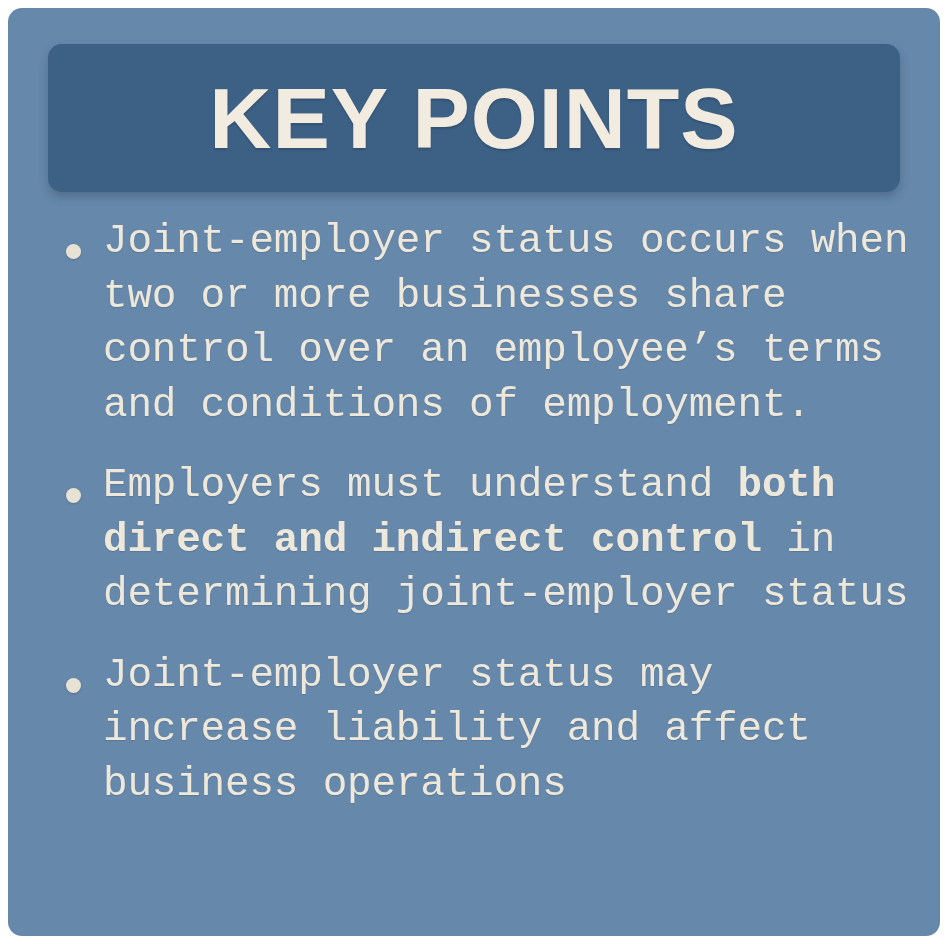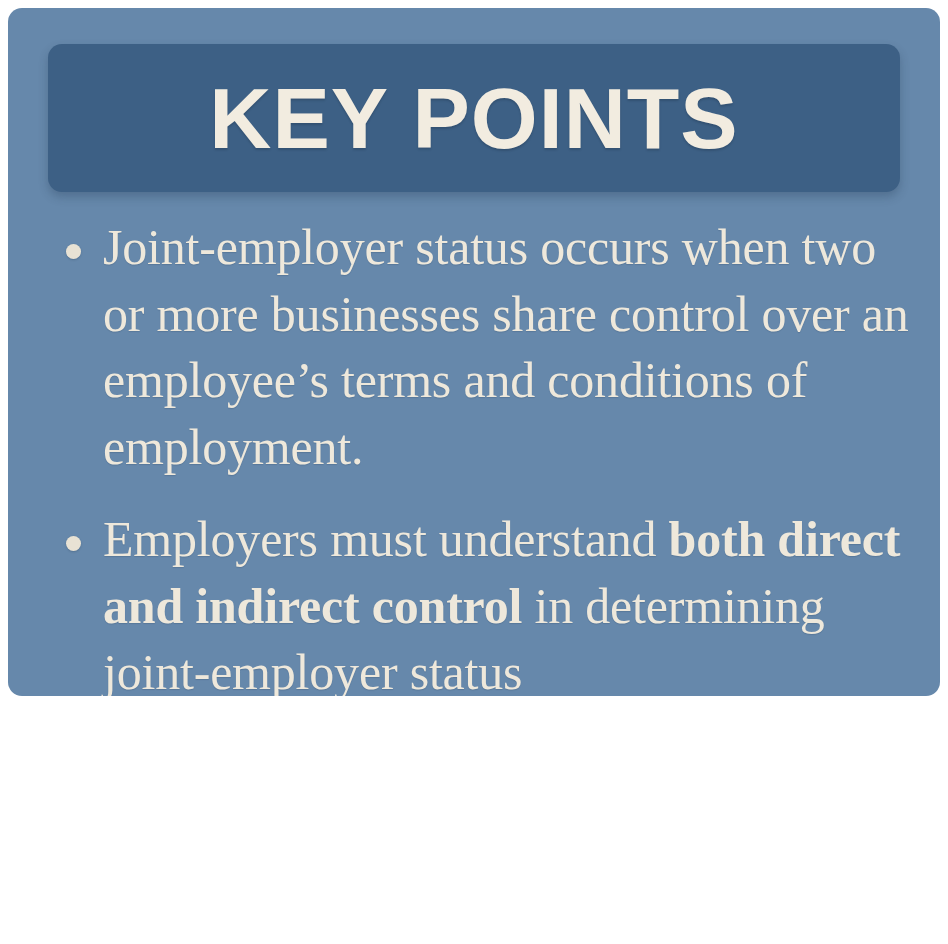--- a/index.html
+++ b/index.html
@@ -11,21 +11,21 @@
     height: 944px;
     background: #ffffff;
     font-family: "Liberation Sans", sans-serif;
     overflow: hidden;
   }
   .card {
     position: absolute;
     left: 8px;
     top: 8px;
     width: 932px;
-    height: 688px;
+    height: 928px;
     background: #6688ab;
     border-radius: 14px;
     box-sizing: border-box;
     overflow: hidden;
   }
   .header {
     position: absolute;
     left: 40px;
     top: 36px;
     width: 852px;
@@ -63,25 +63,25 @@
     height: 15px;
     border-radius: 50%;
     background: #e8e2d4;
     margin-top: 30px;
     margin-left: 18px;
     margin-right: 22px;
     box-shadow: 0 1px 2px rgba(30, 50, 75, 0.25);
   }
   .point-text {
     color: #eee8db;
-    font-size: 50px;
+    font-size: 41px;
     line-height: 1.33;
     font-weight: normal;
     letter-spacing: -0.2px;
-    font-family: Liberation Serif, serif;
+    font-family: Liberation Mono, monospace;
     text-shadow: 0 1px 1px rgba(30, 50, 75, 0.18);
   }
   .point-text b {
     font-weight: bold;
   }
 </style>
 </head>
 <body>
 
 <div class="card">
@@ -95,16 +95,20 @@
     <div class="point">
       <span class="bullet"></span>
       <div class="point-text"><span>Joint-employer status occurs when two or more businesses share control over an employee’s terms and conditions of employment.</span></div>
     </div>
 
     <div class="point">
       <span class="bullet"></span>
       <div class="point-text"><span>Employers must understand </span><b>both direct and indirect control</b><span> in determining joint-employer status</span></div>
     </div>
 
+    <div class="point">
+      <span class="bullet"></span>
+      <div class="point-text"><span>Joint-employer status may increase liability and affect business operations</span></div>
+    </div>
 
 
   </div>
 </div>
 
 </body></html>

